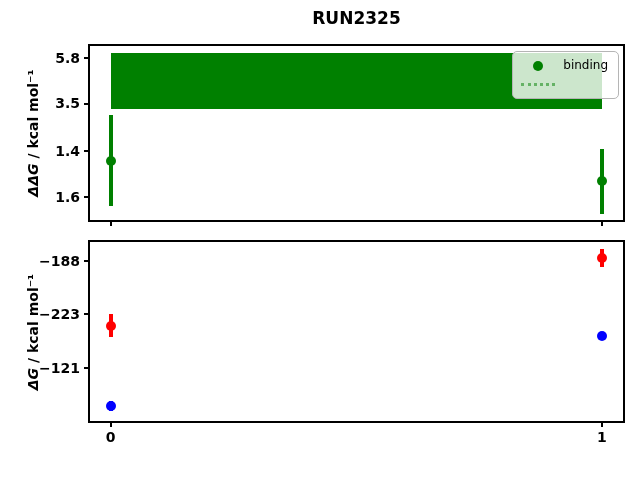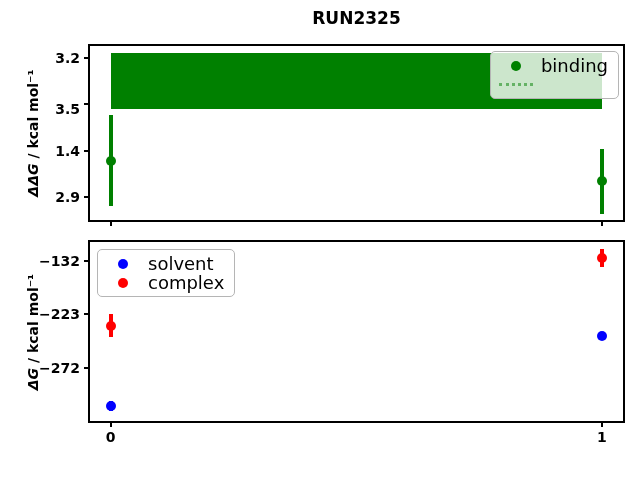--- a/index.html
+++ b/index.html
@@ -50,21 +50,21 @@
     transform: rotate(-90deg); white-space: nowrap;
     font-size: 14px; font-weight: bold;
   }
   .ylabel i { font-style: italic; }
   .legend {
     position: absolute; z-index: 5;
     background: rgba(255,255,255,0.8);
     border: 1px solid #b5b5b5; border-radius: 5px;
     padding: 4px 10px 4px 7px;
     display: flex; flex-direction: column; justify-content: space-around;
-    font-size: 18px; font-weight: normal; line-height: 19px;
+    font-size: 12px; font-weight: normal; line-height: 19px;
   }
   .legend-upper-right { right: 4px; top: 5px; }
   .legend-upper-left  { left: 7px;  top: 7px; }
   .legend-row    { display: flex; align-items: center; height: 19px; }
   .legend-handle { width: 36px; flex: 0 0 36px; display: flex; align-items: center; justify-content: center; }
   .legend-label  { padding-left: 7px; white-space: nowrap; }
   .dot     { width: 10px; height: 10px; border-radius: 50%; display: inline-block; }
   .dotline { width: 34px; height: 0; border-top: 3px dotted #008000; opacity: 0.5; display: inline-block; }
 </style>
 </head>
@@ -78,27 +78,27 @@
     <div class="ylabel"><i>ΔΔG</i><span> / kcal mol⁻¹</span></div>
   </div>
 
   <div class="ylabel-wrap" id="ylabel-bottom-wrap">
     <div class="ylabel"><i>ΔG</i><span> / kcal mol⁻¹</span></div>
   </div>
 
   <div class="panel" id="panel-top">
       <div class="band" style="left: 20.6323px; width: 491.244px; top: 7.40426px; height: 55.5319px; background: rgb(0, 128, 0);"></div>
       <div class="ytick" style="top: 11.0319px;"></div>
-      <div class="ytick-label" style="top: 4.03191px;">3.2</div>
+      <div class="ytick-label" style="top: 4.03191px;">5.8</div>
       <div class="ytick" style="top: 57.3085px;"></div>
-      <div class="ytick-label" style="top: 55px;">3.5</div>
+      <div class="ytick-label" style="top: 49px;">3.5</div>
       <div class="ytick" style="top: 103.585px;"></div>
       <div class="ytick-label" style="top: 96.5851px;">1.4</div>
       <div class="ytick" style="top: 149.862px;"></div>
-      <div class="ytick-label" style="top: 142.862px;">2.9</div>
+      <div class="ytick-label" style="top: 142.862px;">1.6</div>
       <div class="xtick" style="left: 19.6323px;"></div>
       <div class="xtick" style="left: 510.876px;"></div>
       <div class="errbar" style="left: 18.6323px; top: 69.4149px; height: 90.7021px; background: rgb(0, 128, 0);"></div>
       <div class="marker" style="left: 15.6323px; top: 109.766px; background: rgb(0, 128, 0);"></div>
       <div class="errbar" style="left: 509.876px; top: 102.734px; height: 64.7872px; background: rgb(0, 128, 0);"></div>
       <div class="marker" style="left: 506.876px; top: 130.128px; background: rgb(0, 128, 0);"></div>
       <div class="legend legend-upper-right">
         <div class="legend-row">
           <span class="legend-handle">
             <span class="dot" style="background: rgb(0, 128, 0);"></span>
@@ -108,47 +108,33 @@
         <div class="legend-row">
           <span class="legend-handle">
             <span class="dotline" style="border-top-color: rgb(0, 128, 0);"></span>
           </span>
         </div>
       </div>
     </div>
 
   <div class="panel" id="panel-bottom">
       <div class="ytick" style="top: 17.7015px;"></div>
-      <div class="ytick-label" style="top: 10.7015px;">−132</div>
+      <div class="ytick-label" style="top: 10.7015px;">−188</div>
       <div class="ytick" style="top: 71.1343px;"></div>
       <div class="ytick-label" style="top: 64.1343px;">−223</div>
       <div class="ytick" style="top: 124.567px;"></div>
-      <div class="ytick-label" style="top: 117.567px;">−272</div>
+      <div class="ytick-label" style="top: 117.567px;">−121</div>
       <div class="xtick" style="left: 19.6323px;"></div>
       <div class="xtick-label" style="left: 20.6323px;">0</div>
       <div class="xtick" style="left: 510.876px;"></div>
       <div class="xtick-label" style="left: 511.876px;">1</div>
       <div class="errbar" style="left: 18.6323px; top: 159.497px; height: 9.61791px; background: rgb(0, 0, 255);"></div>
       <div class="marker" style="left: 15.6323px; top: 159.306px; background: rgb(0, 0, 255);"></div>
       <div class="errbar" style="left: 509.876px; top: 90.8358px; height: 5.34328px; background: rgb(0, 0, 255);"></div>
       <div class="marker" style="left: 506.876px; top: 88.5075px; background: rgb(0, 0, 255);"></div>
       <div class="errbar" style="left: 18.6323px; top: 72.1343px; height: 22.9761px; background: rgb(255, 0, 0);"></div>
       <div class="marker" style="left: 15.6323px; top: 78.6224px; background: rgb(255, 0, 0);"></div>
       <div class="errbar" style="left: 509.876px; top: 7.21343px; height: 17.6328px; background: rgb(255, 0, 0);"></div>
       <div class="marker" style="left: 506.876px; top: 11.0299px; background: rgb(255, 0, 0);"></div>
-      <div class="legend legend-upper-left">
-        <div class="legend-row">
-          <span class="legend-handle">
-            <span class="dot" style="background: rgb(0, 0, 255);"></span>
-          </span>
-          <span class="legend-label">solvent</span>
-        </div>
-        <div class="legend-row">
-          <span class="legend-handle">
-            <span class="dot" style="background: rgb(255, 0, 0);"></span>
-          </span>
-          <span class="legend-label">complex</span>
-        </div>
-      </div>
     </div>
 
 
 </div>
 
 </body></html>

